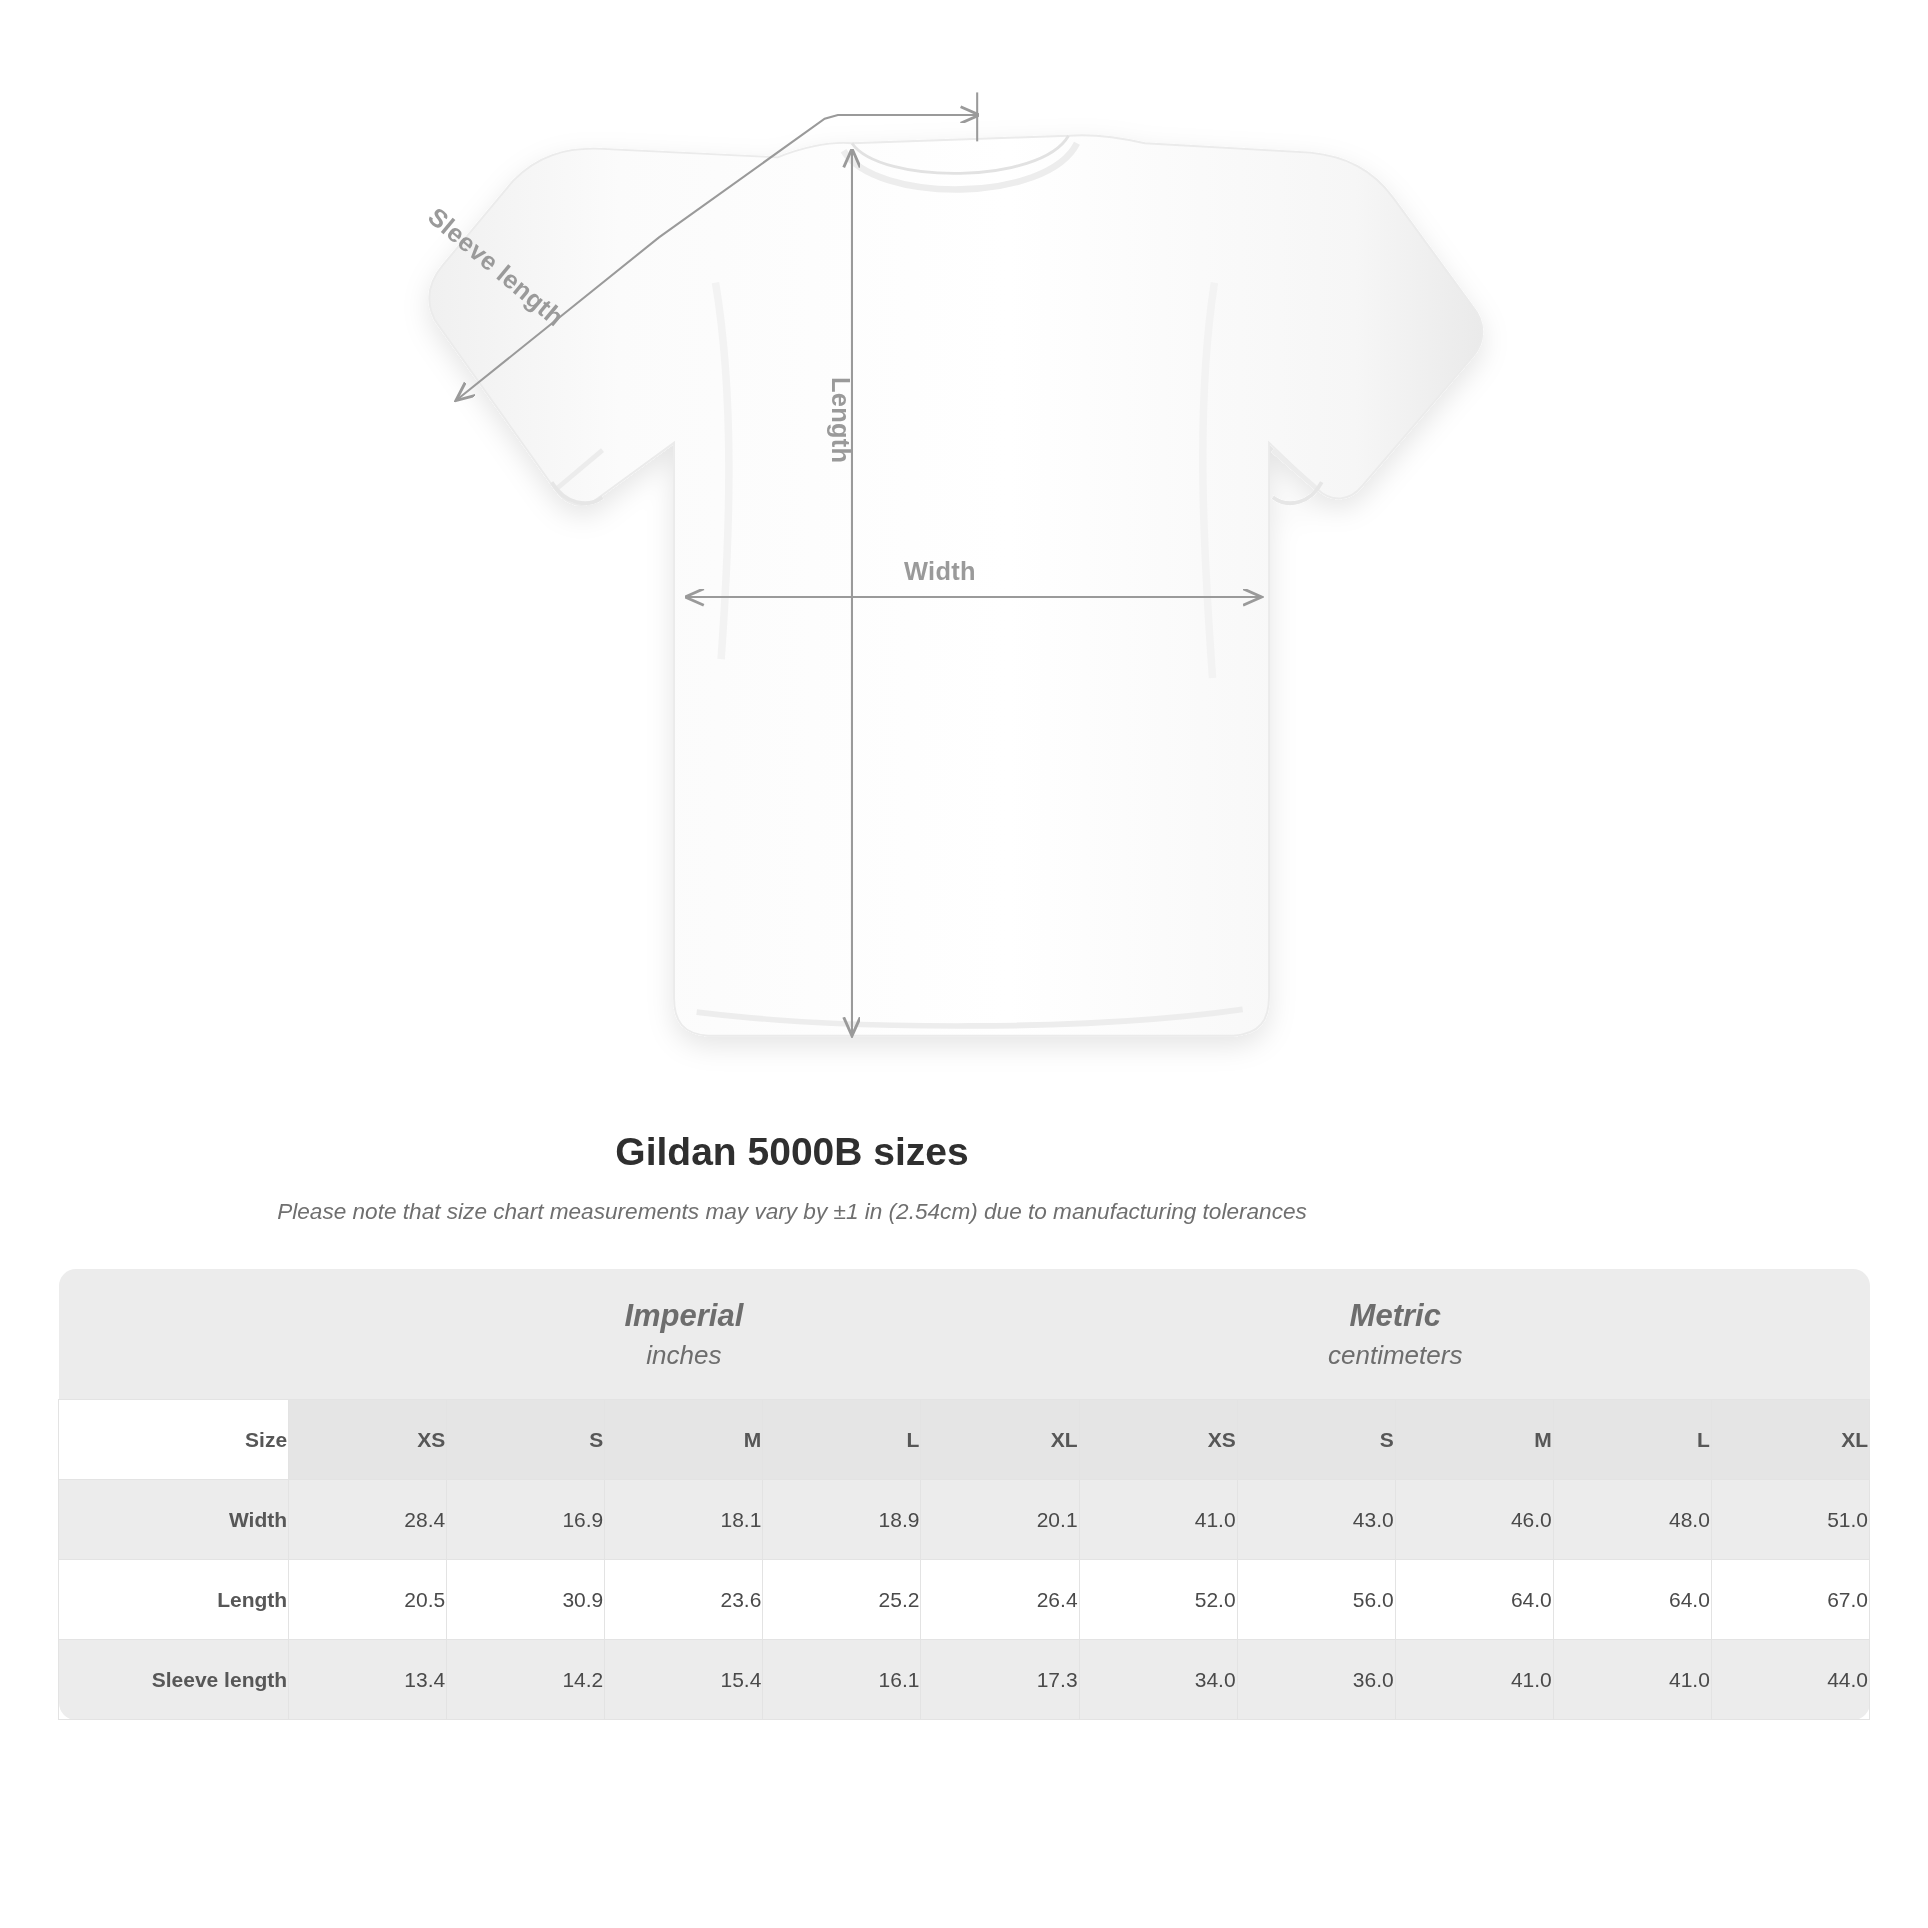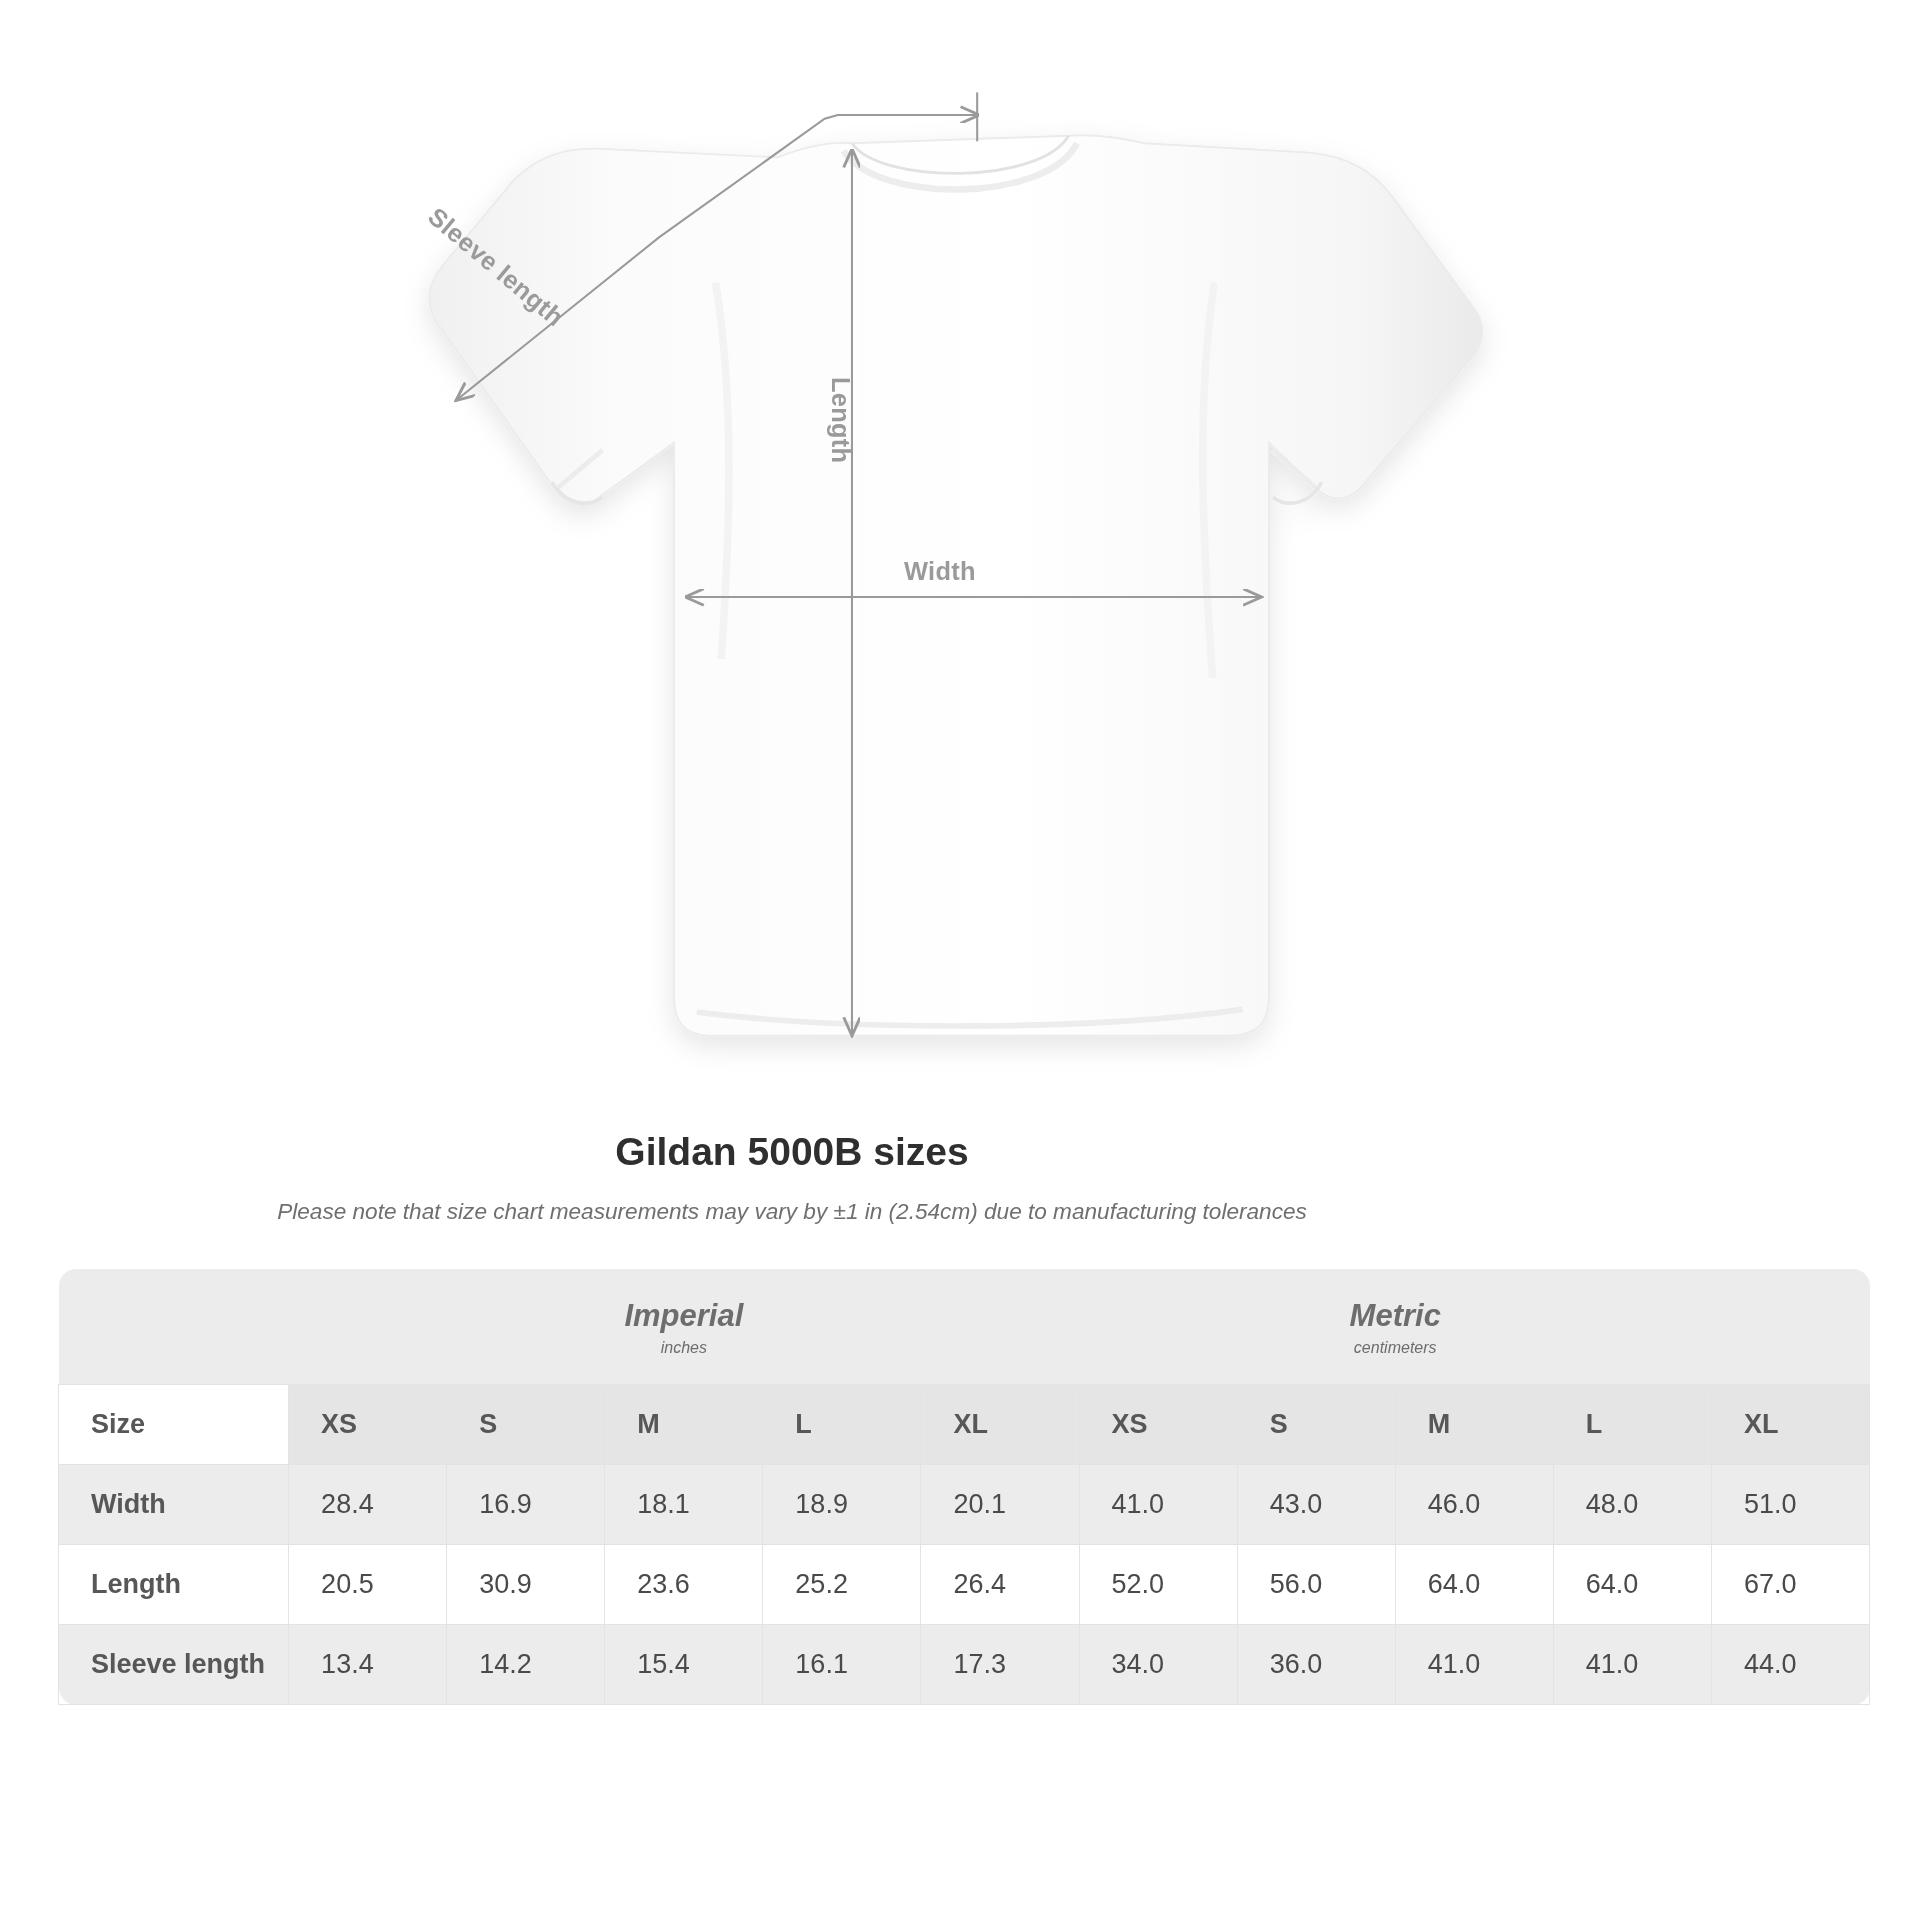--- a/index.html
+++ b/index.html
@@ -105,31 +105,31 @@
     border-top-right-radius: 17px;
   }
   .unit-sys {
     font-size: 31px;
     font-weight: bold;
     font-style: italic;
     color: #6d6d6d;
     line-height: 1.25;
   }
   .unit-sub {
-    font-size: 16px;
+    font-size: 26px;
     font-style: italic;
     color: #6d6d6d;
     line-height: 1.5;
   }
 
   table.size-table th,
   table.size-table td.cell {
     border: 0.9px solid #e3e3e3;
-    text-align: left;
-    font-size: 27px;
+    text-align: right;
+    font-size: 21px;
     color: #4a4a4a;
     height: 77px;
     vertical-align: middle;
     padding-left: 32px;
   }
   table.size-table th {
     font-weight: bold;
     color: #575757;
     background: #e5e5e5;
   }

